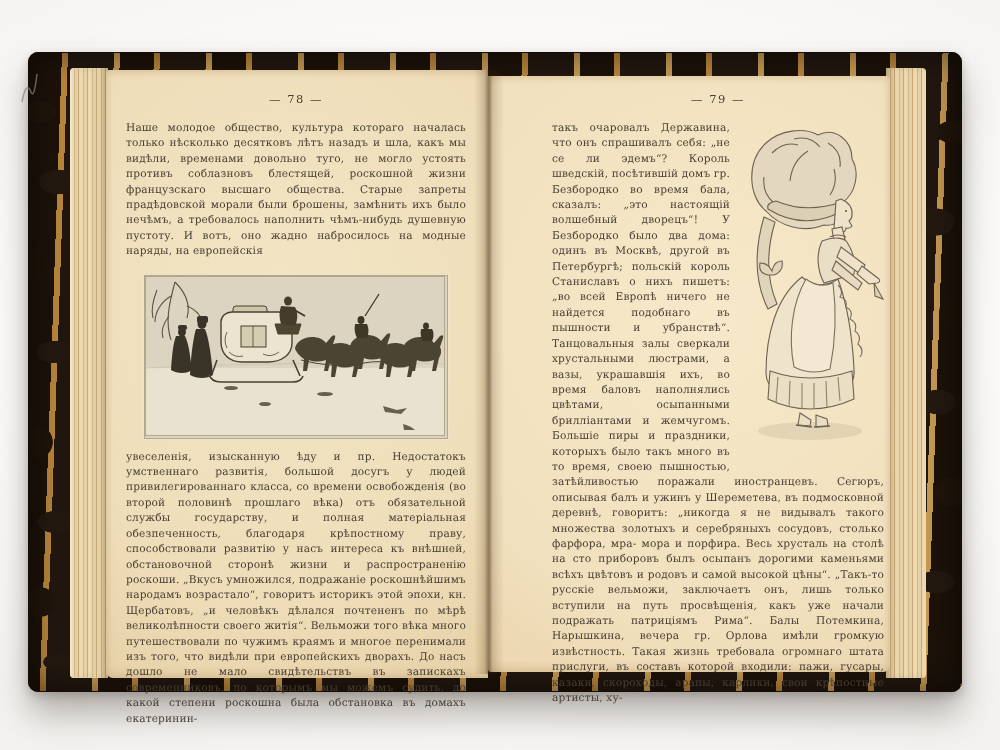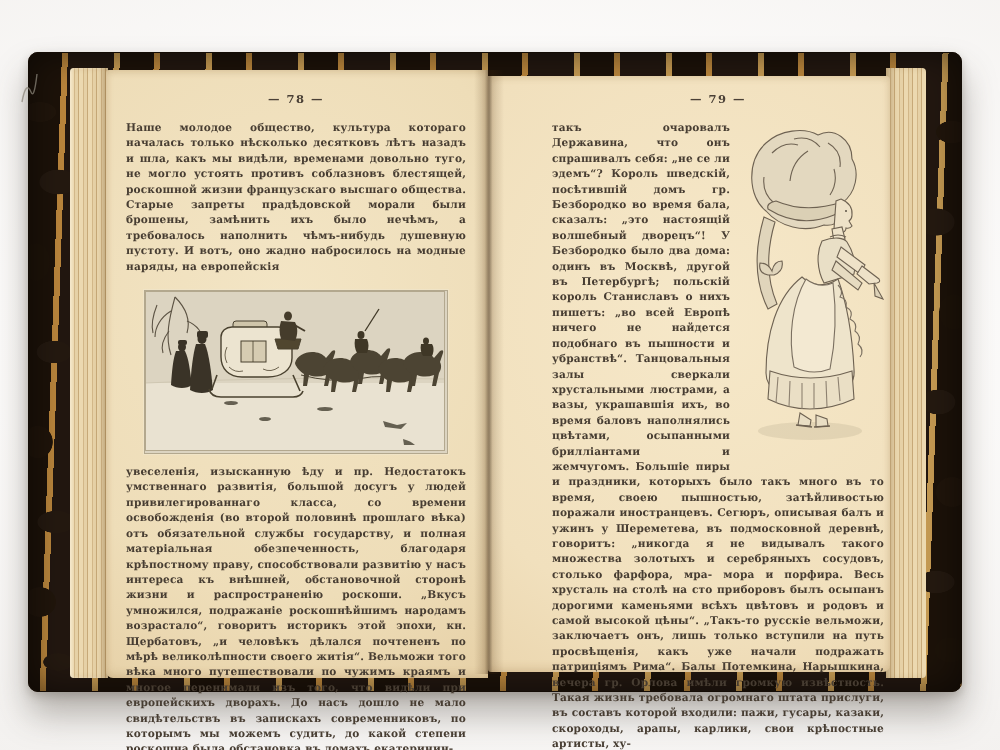--- a/index.html
+++ b/index.html
@@ -34,24 +34,24 @@
     box-shadow:inset 0 0 34px rgba(0,0,0,.55);border:1px solid #140c05;}
   .edge{position:absolute;top:16px;height:610px;
     background:repeating-linear-gradient(90deg,#ecd9b0 0 4px,#d2b788 4px 5px,#e6d1a6 5px 8px,#c7a978 8px 9px);}
   .edge-left{left:42px;width:38px;border-radius:4px 0 0 4px;
     box-shadow:inset -8px 0 10px -5px rgba(110,78,36,.5), inset 2px 0 3px rgba(255,250,235,.5);}
   .edge-right{left:858px;width:40px;border-radius:0 4px 4px 0;
     box-shadow:inset 8px 0 10px -5px rgba(110,78,36,.5);}
   .page{position:absolute;box-sizing:border-box;}
   .page-left{left:78px;top:18px;width:382px;height:608px;border-radius:3px 0 0 7px;
     background:radial-gradient(130% 95% at 46% 38%, #f3e5c5 0%, #eeddb8 52%, #e4cda2 84%, #d8bd8e 100%);
-    box-shadow:inset 0 -4px 8px rgba(140,100,50,.18), inset 0 3px 6px rgba(150,110,55,.18);font-weight:bold;}
+    box-shadow:inset 0 -4px 8px rgba(140,100,50,.18), inset 0 3px 6px rgba(150,110,55,.18);}
   .page-right{left:460px;top:24px;width:402px;height:596px;border-radius:0 4px 7px 3px;
     background:radial-gradient(130% 95% at 55% 40%, #f6e8c9 0%, #f1e0bd 55%, #e7d0a6 88%, #dcc195 100%);
-    box-shadow:inset 0 -4px 8px rgba(140,100,50,.18), inset 0 3px 6px rgba(150,110,55,.16);font-weight:bold;}
+    box-shadow:inset 0 -4px 8px rgba(140,100,50,.18), inset 0 3px 6px rgba(150,110,55,.16);}
   .gutter{position:absolute;left:446px;top:18px;width:30px;height:604px;pointer-events:none;
     background:linear-gradient(90deg, rgba(77,48,17,0) 0%, rgba(77,48,17,.20) 36%, rgba(42,24,7,.46) 50%, rgba(77,48,17,.18) 62%, rgba(77,48,17,0) 100%);}
   .page-head{ text-align:center;font-size:11.5px;letter-spacing:1.5px;color:#4a4036;}
   .pl-content{padding:22px 22px 0 20px;}
   .pr-content{padding:16px 6px 0 64px;}
   .bodytext{font-size:10.6px;line-height:15.4px;color:#473d32;text-align:justify;
     letter-spacing:.15px; text-rendering:geometricPrecision;}
   .pl-content .page-head{margin-bottom:15px;}
   .pr-content .page-head{margin-bottom:15px;}
   .fig-carriage{width:302px;height:162px;margin:15px auto 11px auto;

